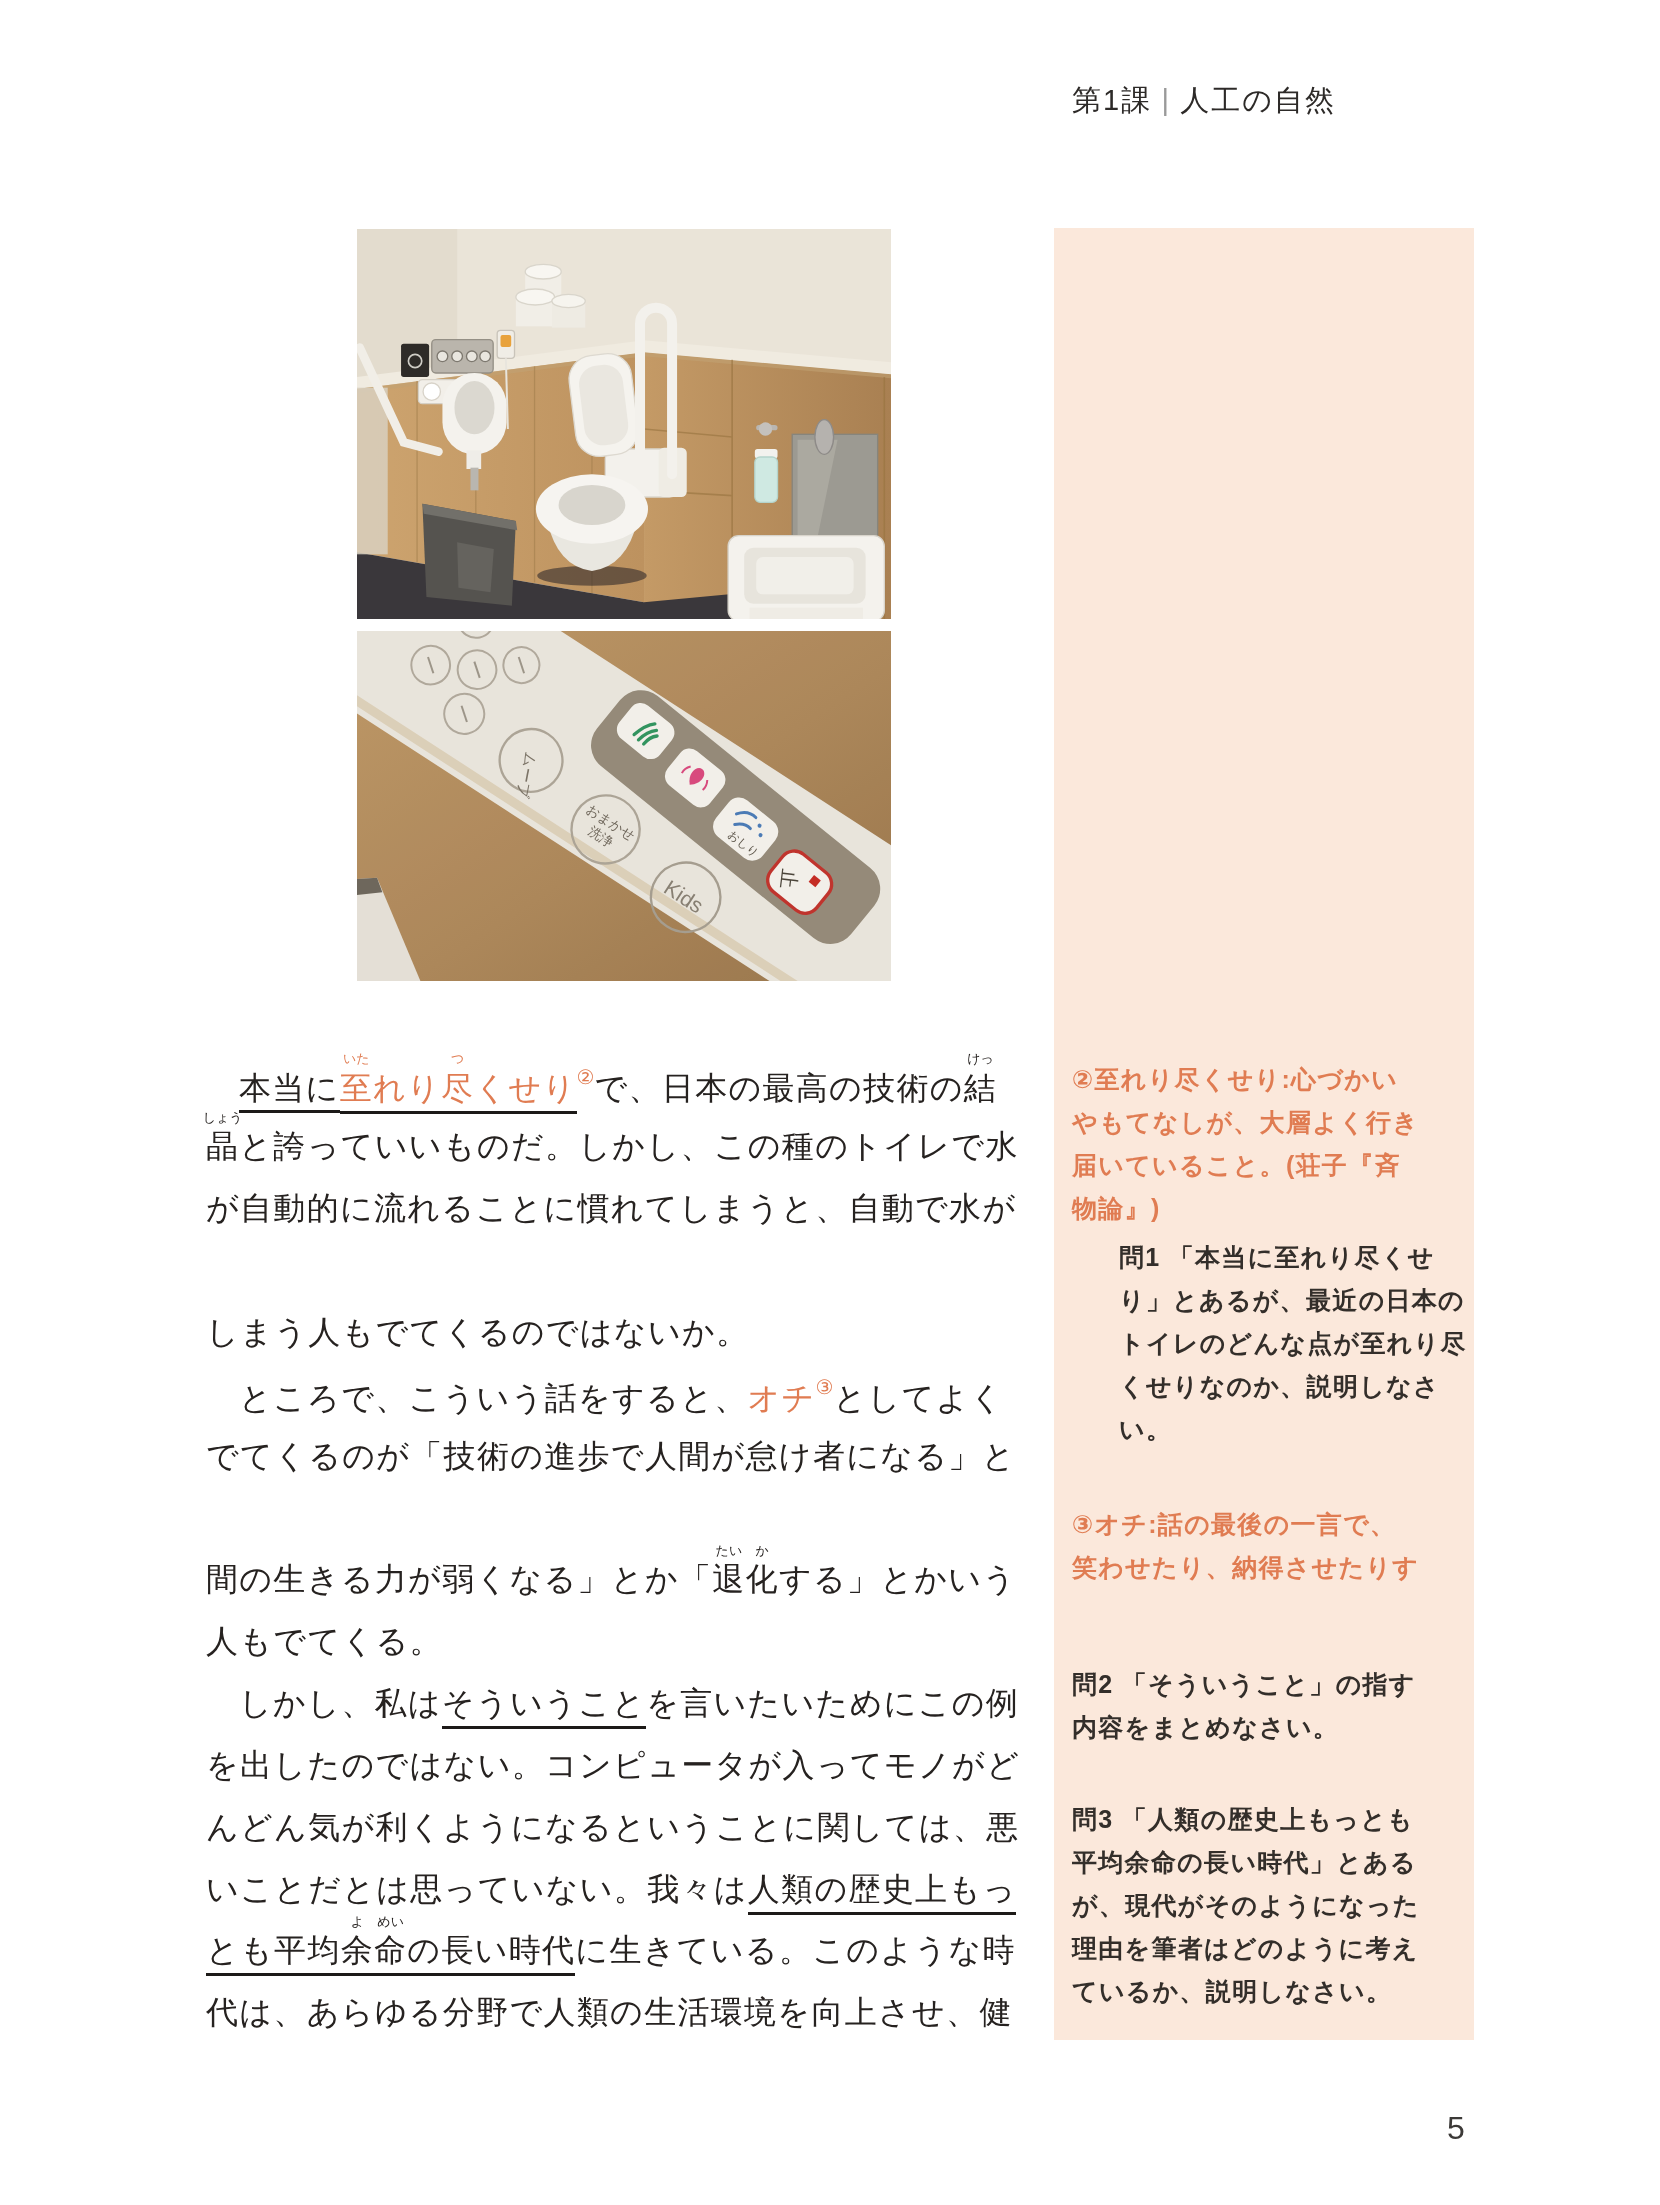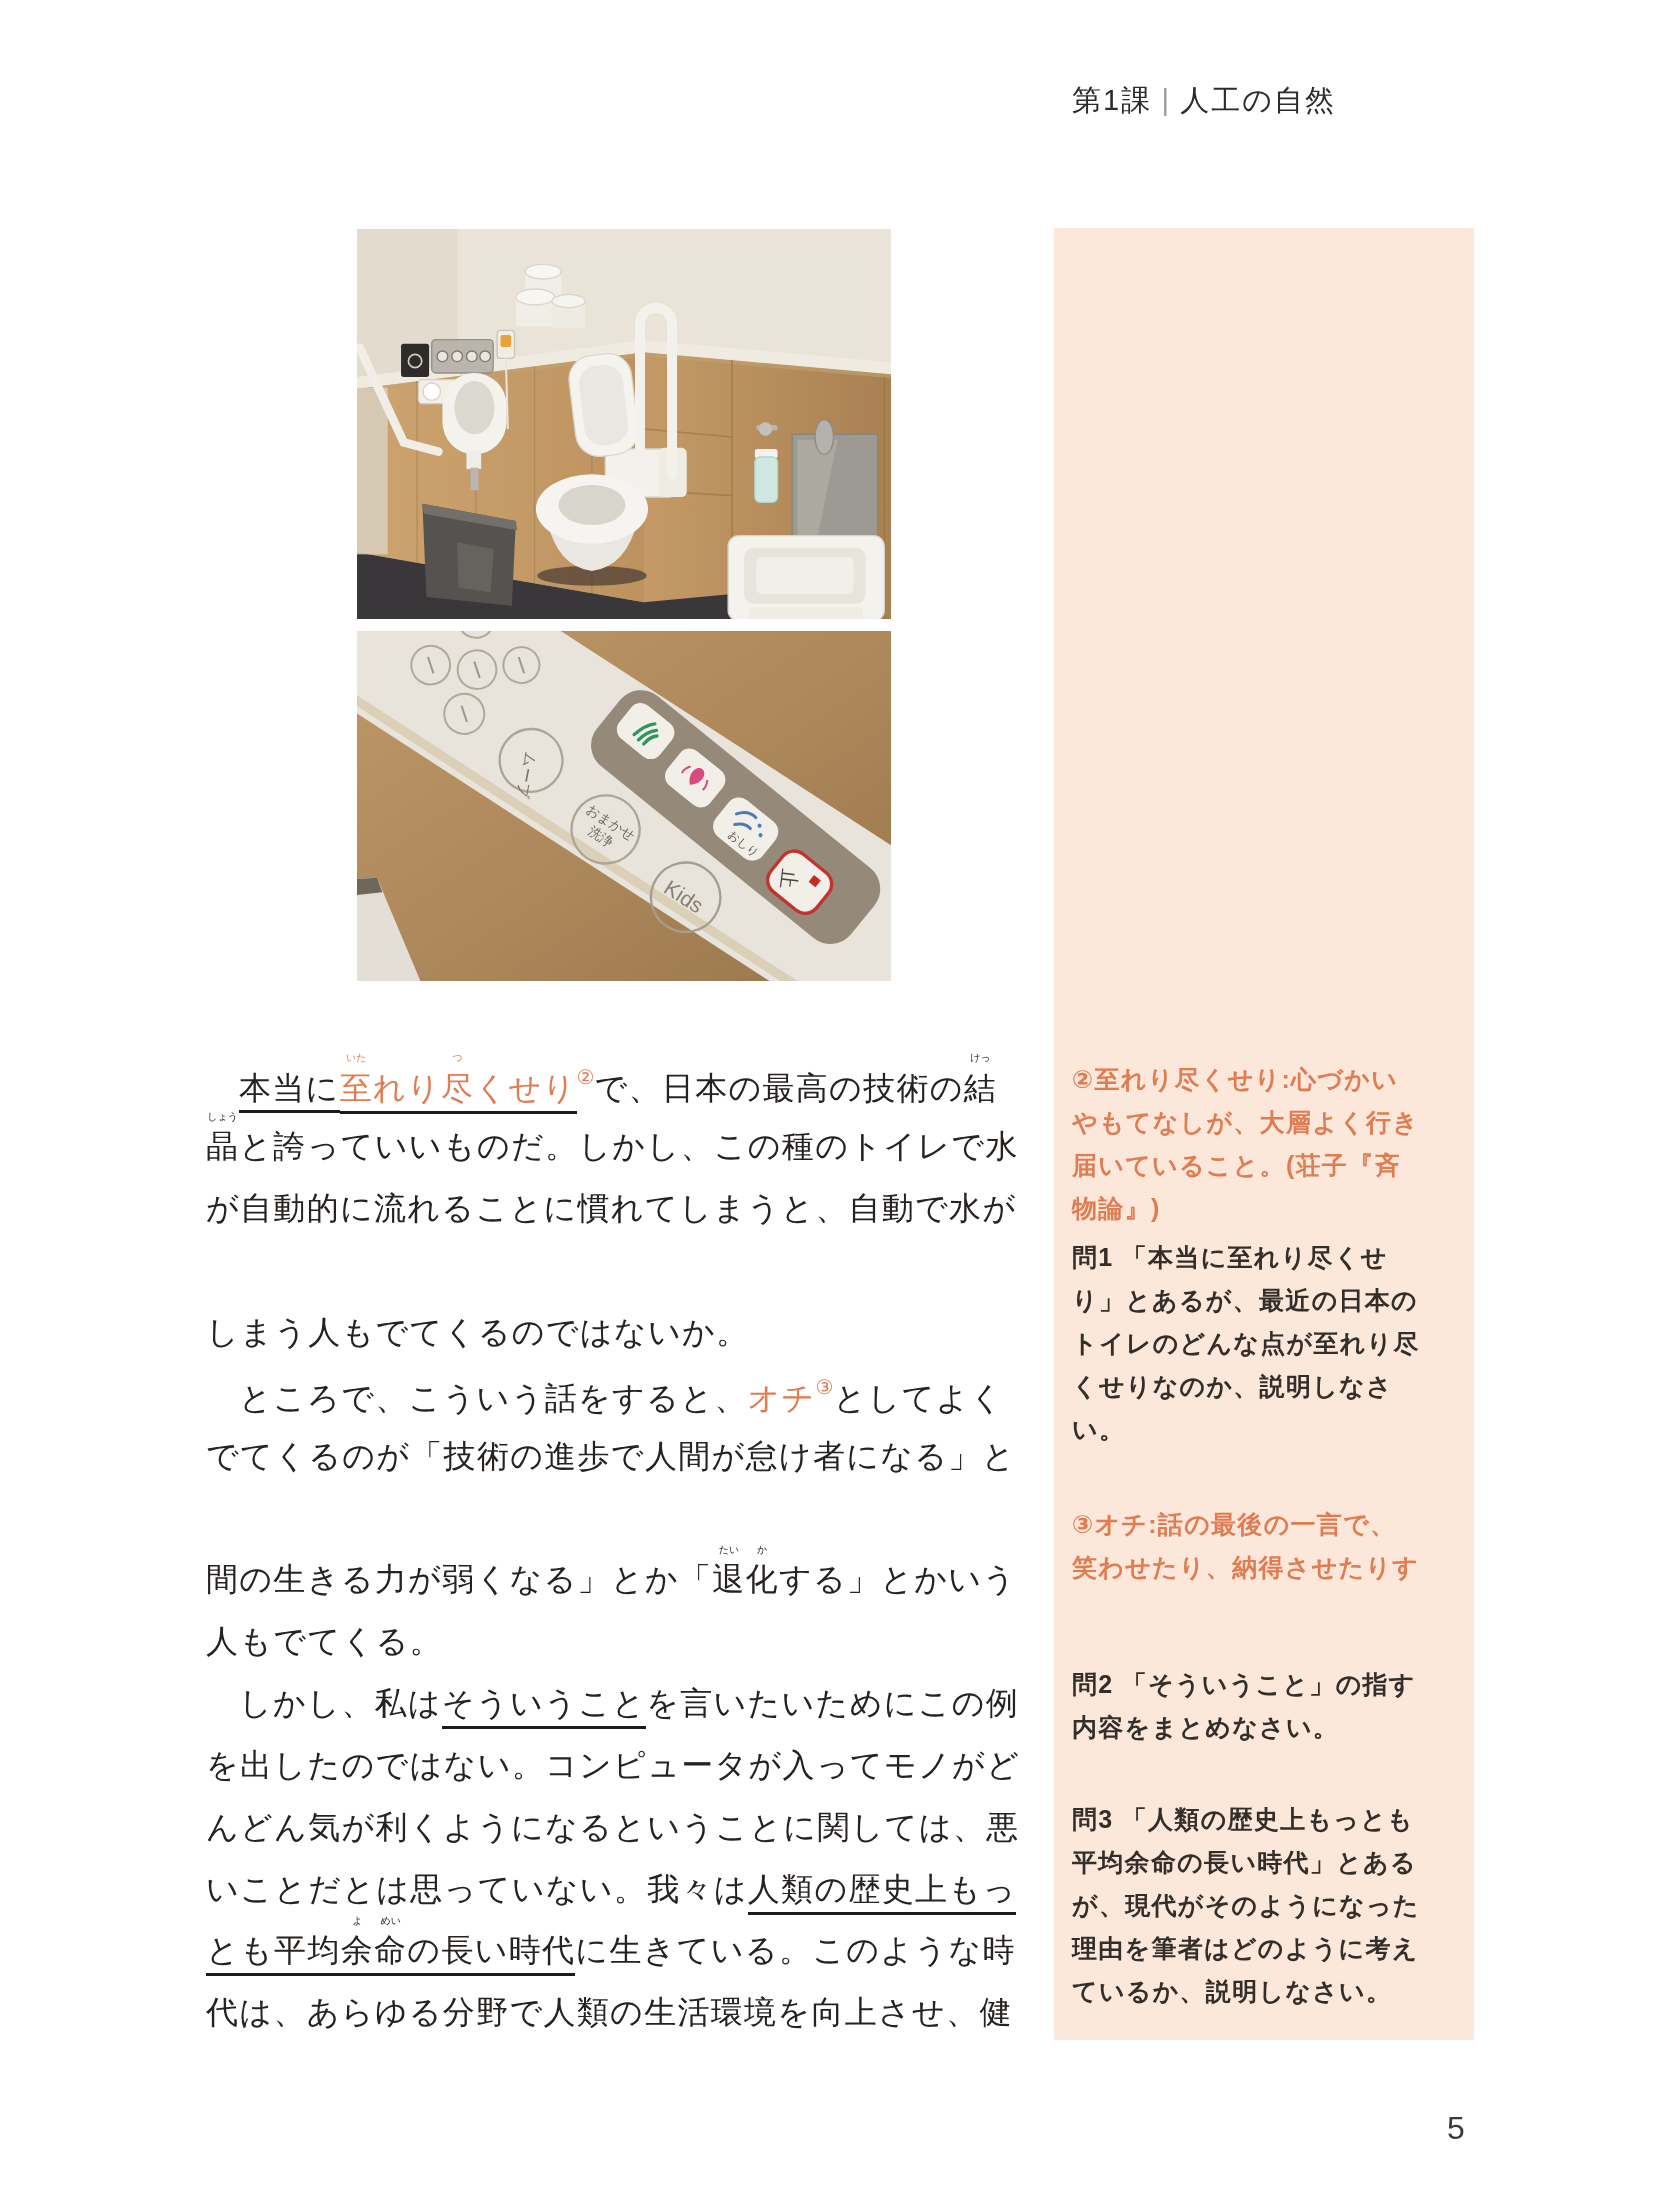--- a/index.html
+++ b/index.html
@@ -22,21 +22,21 @@
   
   .mline{position:absolute;left:206px;width:821px;font-family:"Liberation Serif","DejaVu Serif",serif;
          font-size:32px;line-height:1.15;color:#262220;letter-spacing:1.3px;white-space:nowrap;}
   .mline.indent{padding-left:33px;}
   .mline .orange{color:#e07c52;}
   .mline .ul{border-bottom:3.3px solid #1d1a18;padding-bottom:4.7px;}
   .mline .sup{font-size:20px;vertical-align:14.7px;letter-spacing:0;}
   .rwrap{display:inline-block;}
   .rb{position:relative;display:inline-block;}
   .rt{position:absolute;top:-17.3px;left:50%;transform:translateX(-50%);
-      font-size:10px;font-style:normal;letter-spacing:0;white-space:nowrap;}
+      font-size:13px;font-style:normal;letter-spacing:0;white-space:nowrap;}
   
   .pagenum{position:absolute;left:1447px;top:2110px;font-size:32px;color:#3c3a38;}
 </style>
 </head>
 <body>
 
 <div class="page">
 
   <div class="header">
     <span>第1課</span><span class="divider">|</span><span>人工の自然</span>
@@ -229,21 +229,21 @@
     </svg>
   </div>
 
   <div class="sidebar"></div>
   <div class="sideblock orange-note" style="top:1058px;">
       <div class="sline">②至れり尽くせり:心づかい</div>
       <div class="sline">やもてなしが、大層よく行き</div>
       <div class="sline">届いていること。(荘子『斉</div>
       <div class="sline">物論』)</div>
     </div>
-  <div class="sideblock black-q" style="top:1236px;">
+  <div class="sideblock black-q" style="top:1236px;margin-left:47px;">
       <div class="sline">問1 「本当に至れり尽くせ</div>
       <div class="sline">り」とあるが、最近の日本の</div>
       <div class="sline">トイレのどんな点が至れり尽</div>
       <div class="sline">くせりなのか、説明しなさ</div>
       <div class="sline">い。</div>
     </div>
   <div class="sideblock orange-note" style="top:1463px;margin-top:40px;">
       <div class="sline">③オチ:話の最後の一言で、</div>
       <div class="sline">笑わせたり、納得させたりす</div>
     </div>

